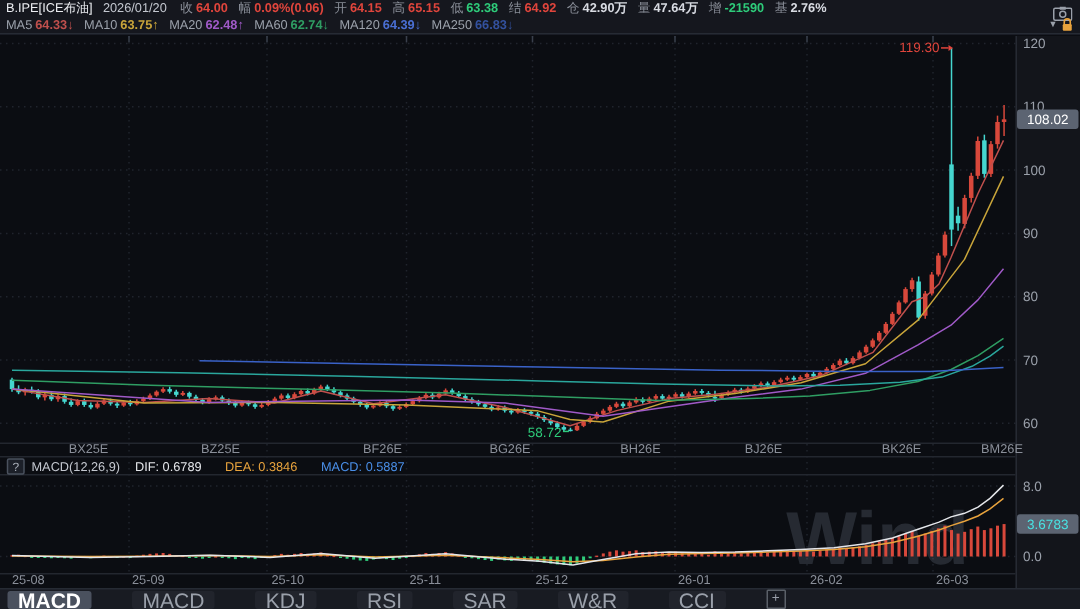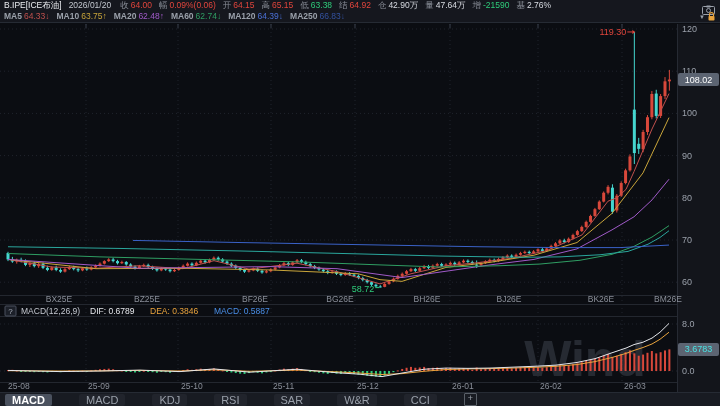--- a/index.html
+++ b/index.html
@@ -7,32 +7,32 @@
        position:relative;overflow:hidden;color:#d8dbe2;}
   #cv{position:absolute;left:0;top:0;z-index:1;}
   .topbar{position:absolute;left:0;top:0;width:720px;height:23px;background:#15171e;
           border-bottom:1px solid #262b34;box-sizing:border-box;z-index:3;}
   .row1,.row2{position:absolute;left:4px;white-space:nowrap;font-size:8.5px;line-height:11px;}
   .row1{top:0;}
   .row2{top:11px;}
   .sym{color:#eceef2;font-weight:normal;margin-right:7px;}
   .qdate{color:#c3c7cf;margin-right:2px;text-align:center;}
   .lab{color:#8a8f99;margin-left:7px;}
-  .val{margin-left:2px;}
+  .val{margin-left:2px;font-weight:bold;}
   .c-red{color:#e0453c;} .c-green{color:#2ecc7a;} .c-white{color:#d8dbe2;}
-  .ma-lab{color:#9aa0aa;margin-left:7px;font-weight:bold;}
+  .ma-lab{color:#9aa0aa;margin-left:7px;}
   .ma-lab:first-child{margin-left:0;}
   .cam{position:absolute;right:5px;top:1px;z-index:4;cursor:pointer;}
   .range-wrap{position:absolute;right:4px;top:12px;font-size:8px;color:#9aa0aa;z-index:4;
               display:flex;align-items:center;gap:2px;}
   .range{text-decoration:underline;cursor:pointer;}
   .drop{font-size:6px;color:#9aa0aa;cursor:pointer;}
   .toolbar{position:absolute;left:0;top:392px;width:720px;height:14px;background:#181b22;
            border-top:1px solid #262b34;box-sizing:border-box;display:flex;align-items:center;z-index:3;}
-  .tb-btn{font-size:11px;line-height:10px;padding:1px 7px;margin-left:27px;border-radius:2px;
+  .tb-btn{font-size:14px;line-height:10px;padding:1px 7px;margin-left:27px;border-radius:2px;
           background:#21242c;color:#9aa0aa;cursor:pointer;flex:none;}
   .tb-btn:first-child{margin-left:5px;}
   .tb-btn.active{background:#4a515e;color:#ffffff;font-weight:bold;}
   .plus-btn{width:11px;height:11px;margin-left:27px;border:1px solid #5a6068;border-radius:1px;
             color:#9aa0aa;font-size:9px;line-height:9px;text-align:center;cursor:pointer;flex:none;}
 </style>
 </head>
 <body>
 
 <svg id="cv" width="720" height="406">

